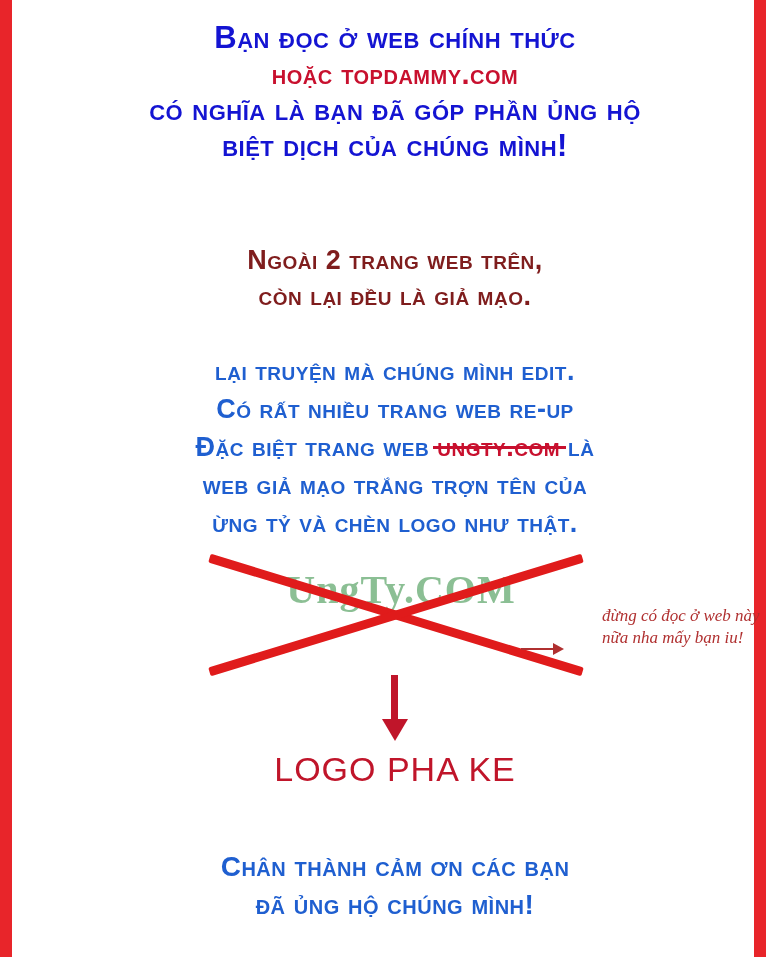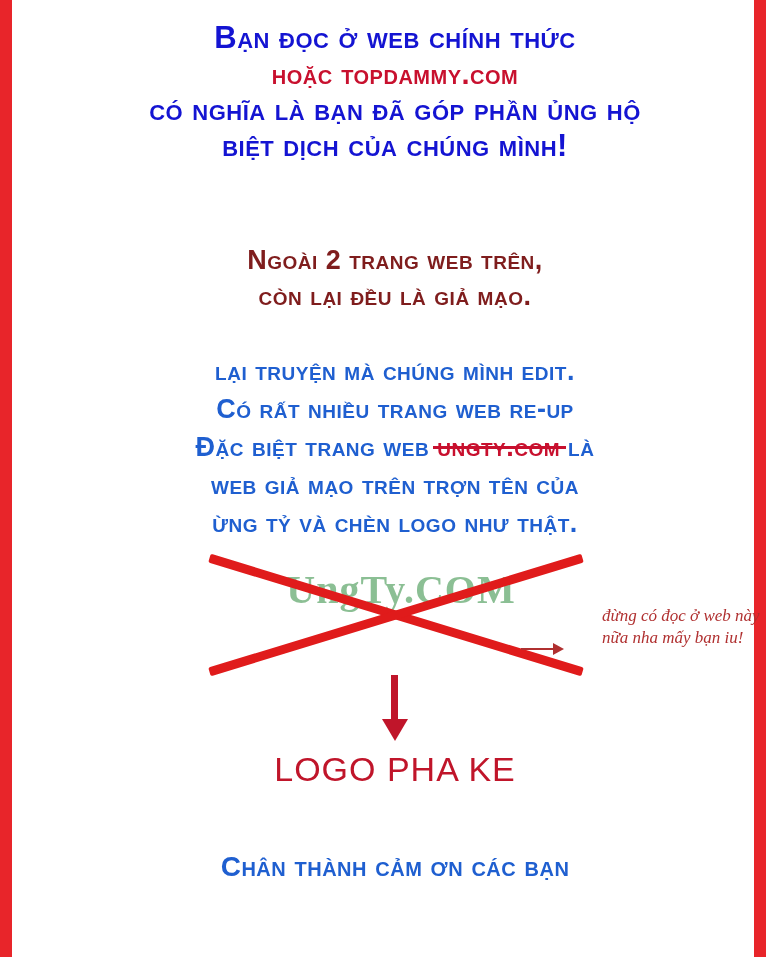--- a/index.html
+++ b/index.html
@@ -258,21 +258,21 @@
       <span class="line">Ngoài 2 trang web trên,</span>
       <span class="line">còn lại đều là giả mạo.</span>
     </div>
 
     <div class="block" id="reup-warning">
       <span class="line">lại truyện mà chúng mình edit.</span>
       <span class="line">Có rất nhiều trang web re-up</span>
       <span class="line">
         <span>Đặc biệt trang web </span><span class="strike-wrap"><span>ungty.com</span><span class="bar"></span></span><span> là</span>
       </span>
-      <span class="line">web giả mạo trên trợn tên của</span>
+      <span class="line">web giả mạo trắng trợn tên của</span>
       <span class="line">ừng tỷ và chèn logo như thật.</span>
     </div>
 
     <div id="fake-logo-area">
 
       <div id="fake-logo">
         <span class="fl-main">UngTy.COM</span>
       </div>
 
       <div class="cross">
@@ -290,16 +290,17 @@
       <div id="down-arrow">
         <span class="shaft"></span>
         <span class="head"></span>
       </div>
 
       <div id="fake-logo-label">LOGO PHA KE</div>
     </div>
 
     <div class="block" id="thanks">
       <span class="line">Chân thành cảm ơn các bạn</span>
+      <span class="line">đã ủng hộ chúng mình!</span>
     </div>
 
   </div>
 </div>
 
 </body></html>

